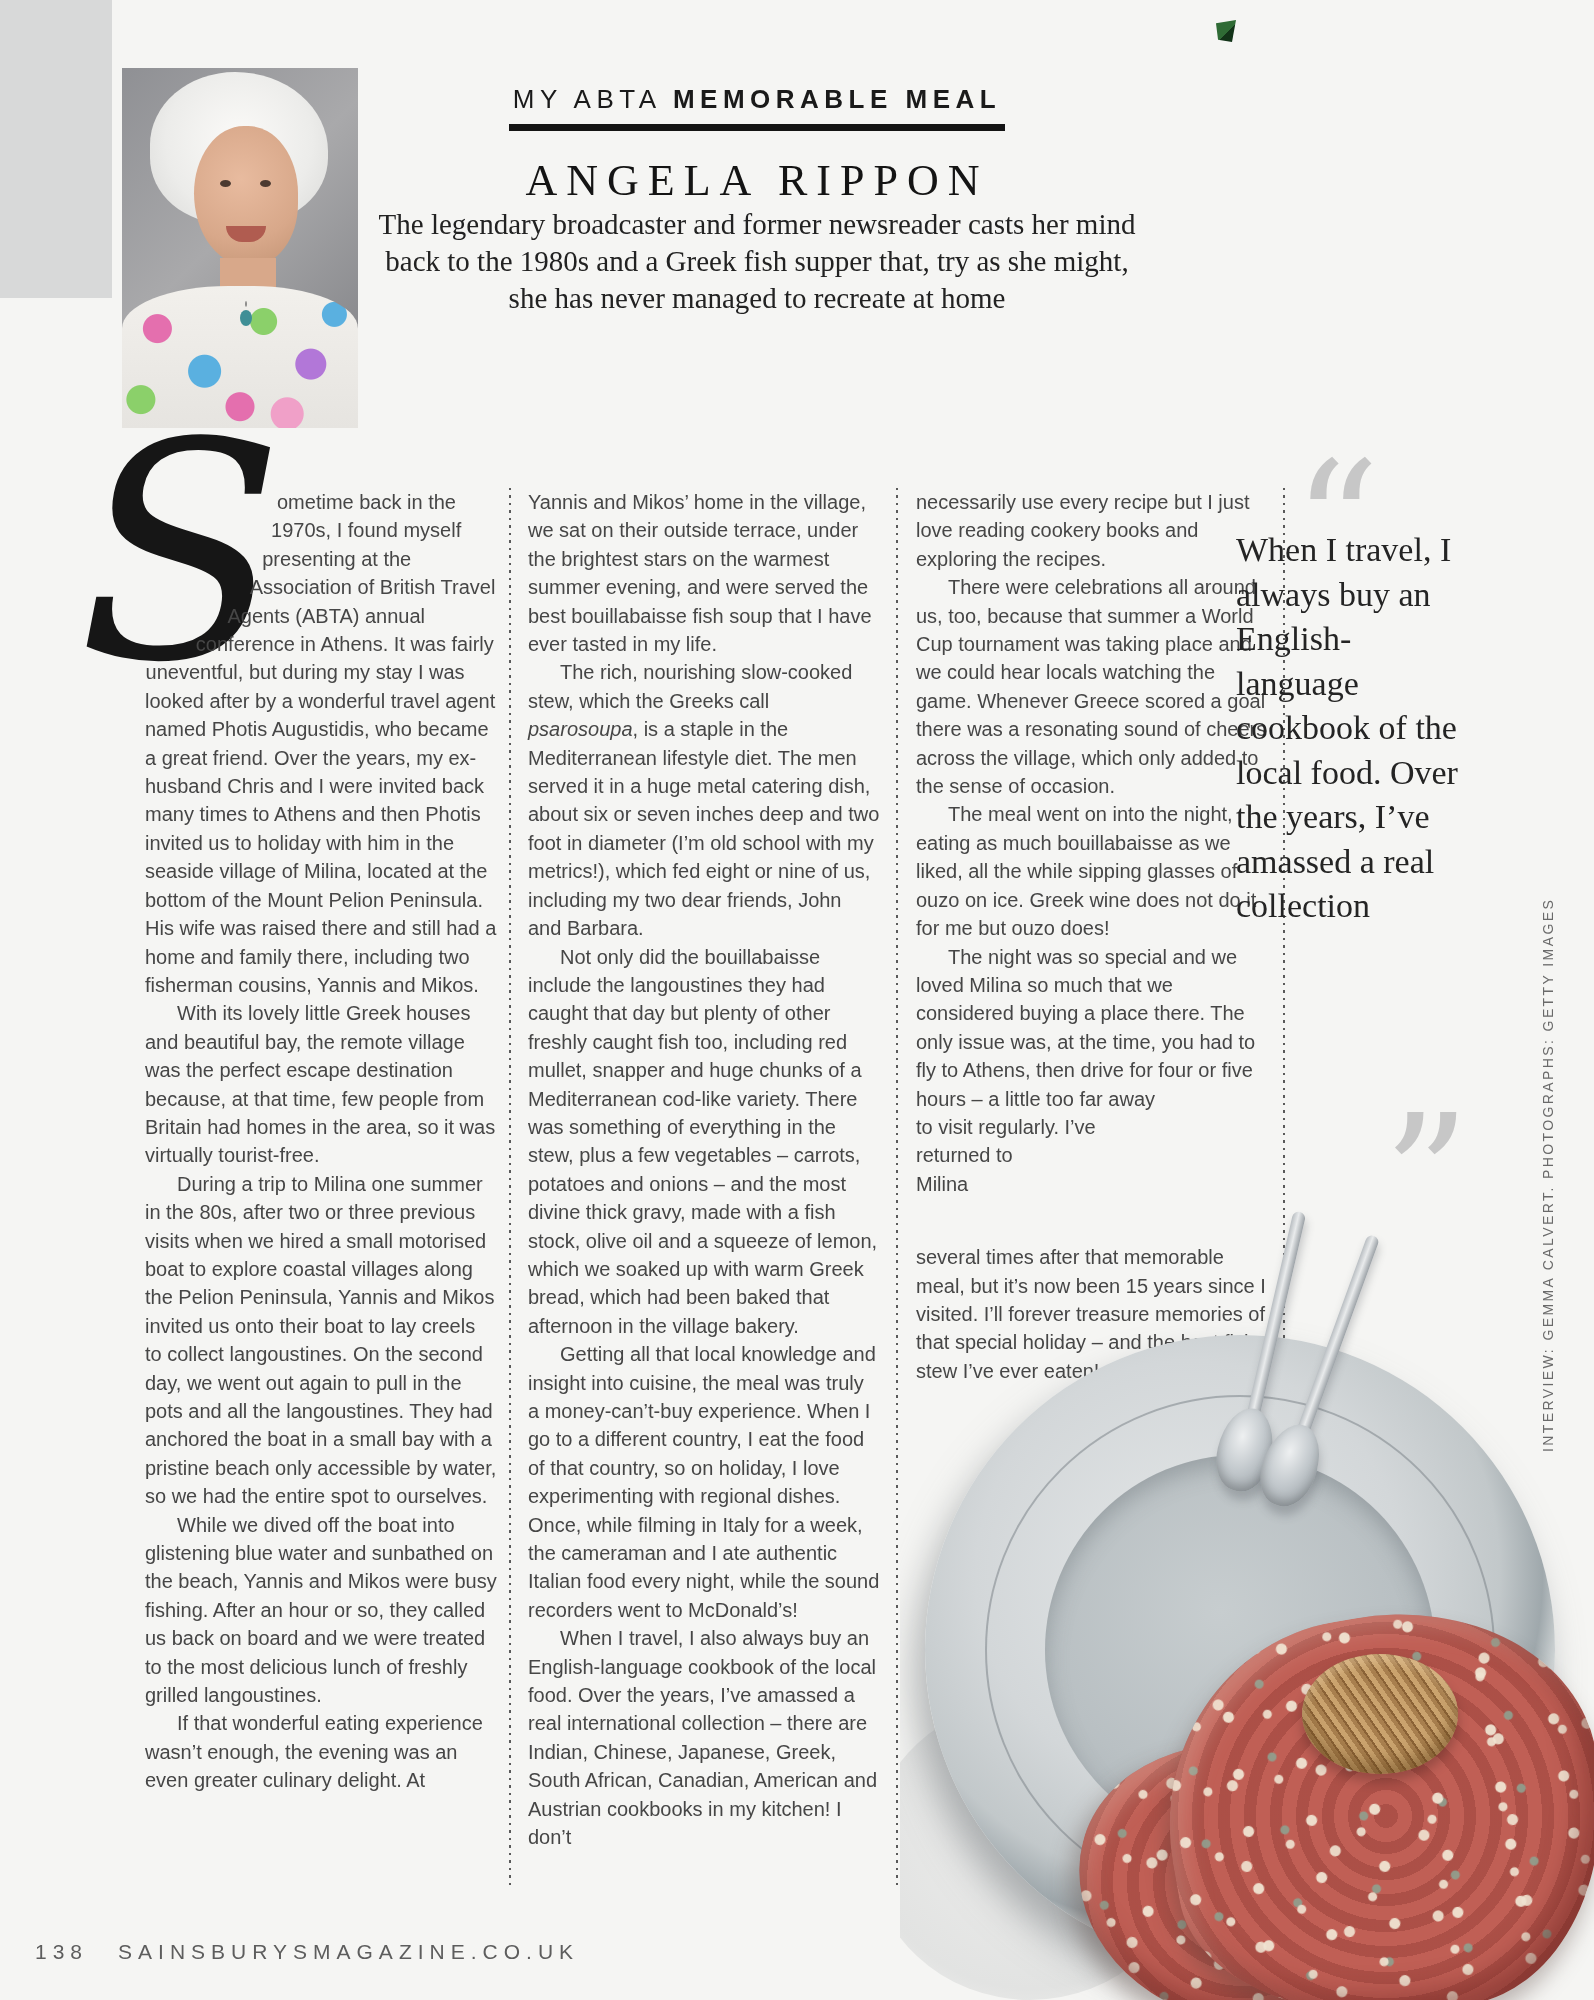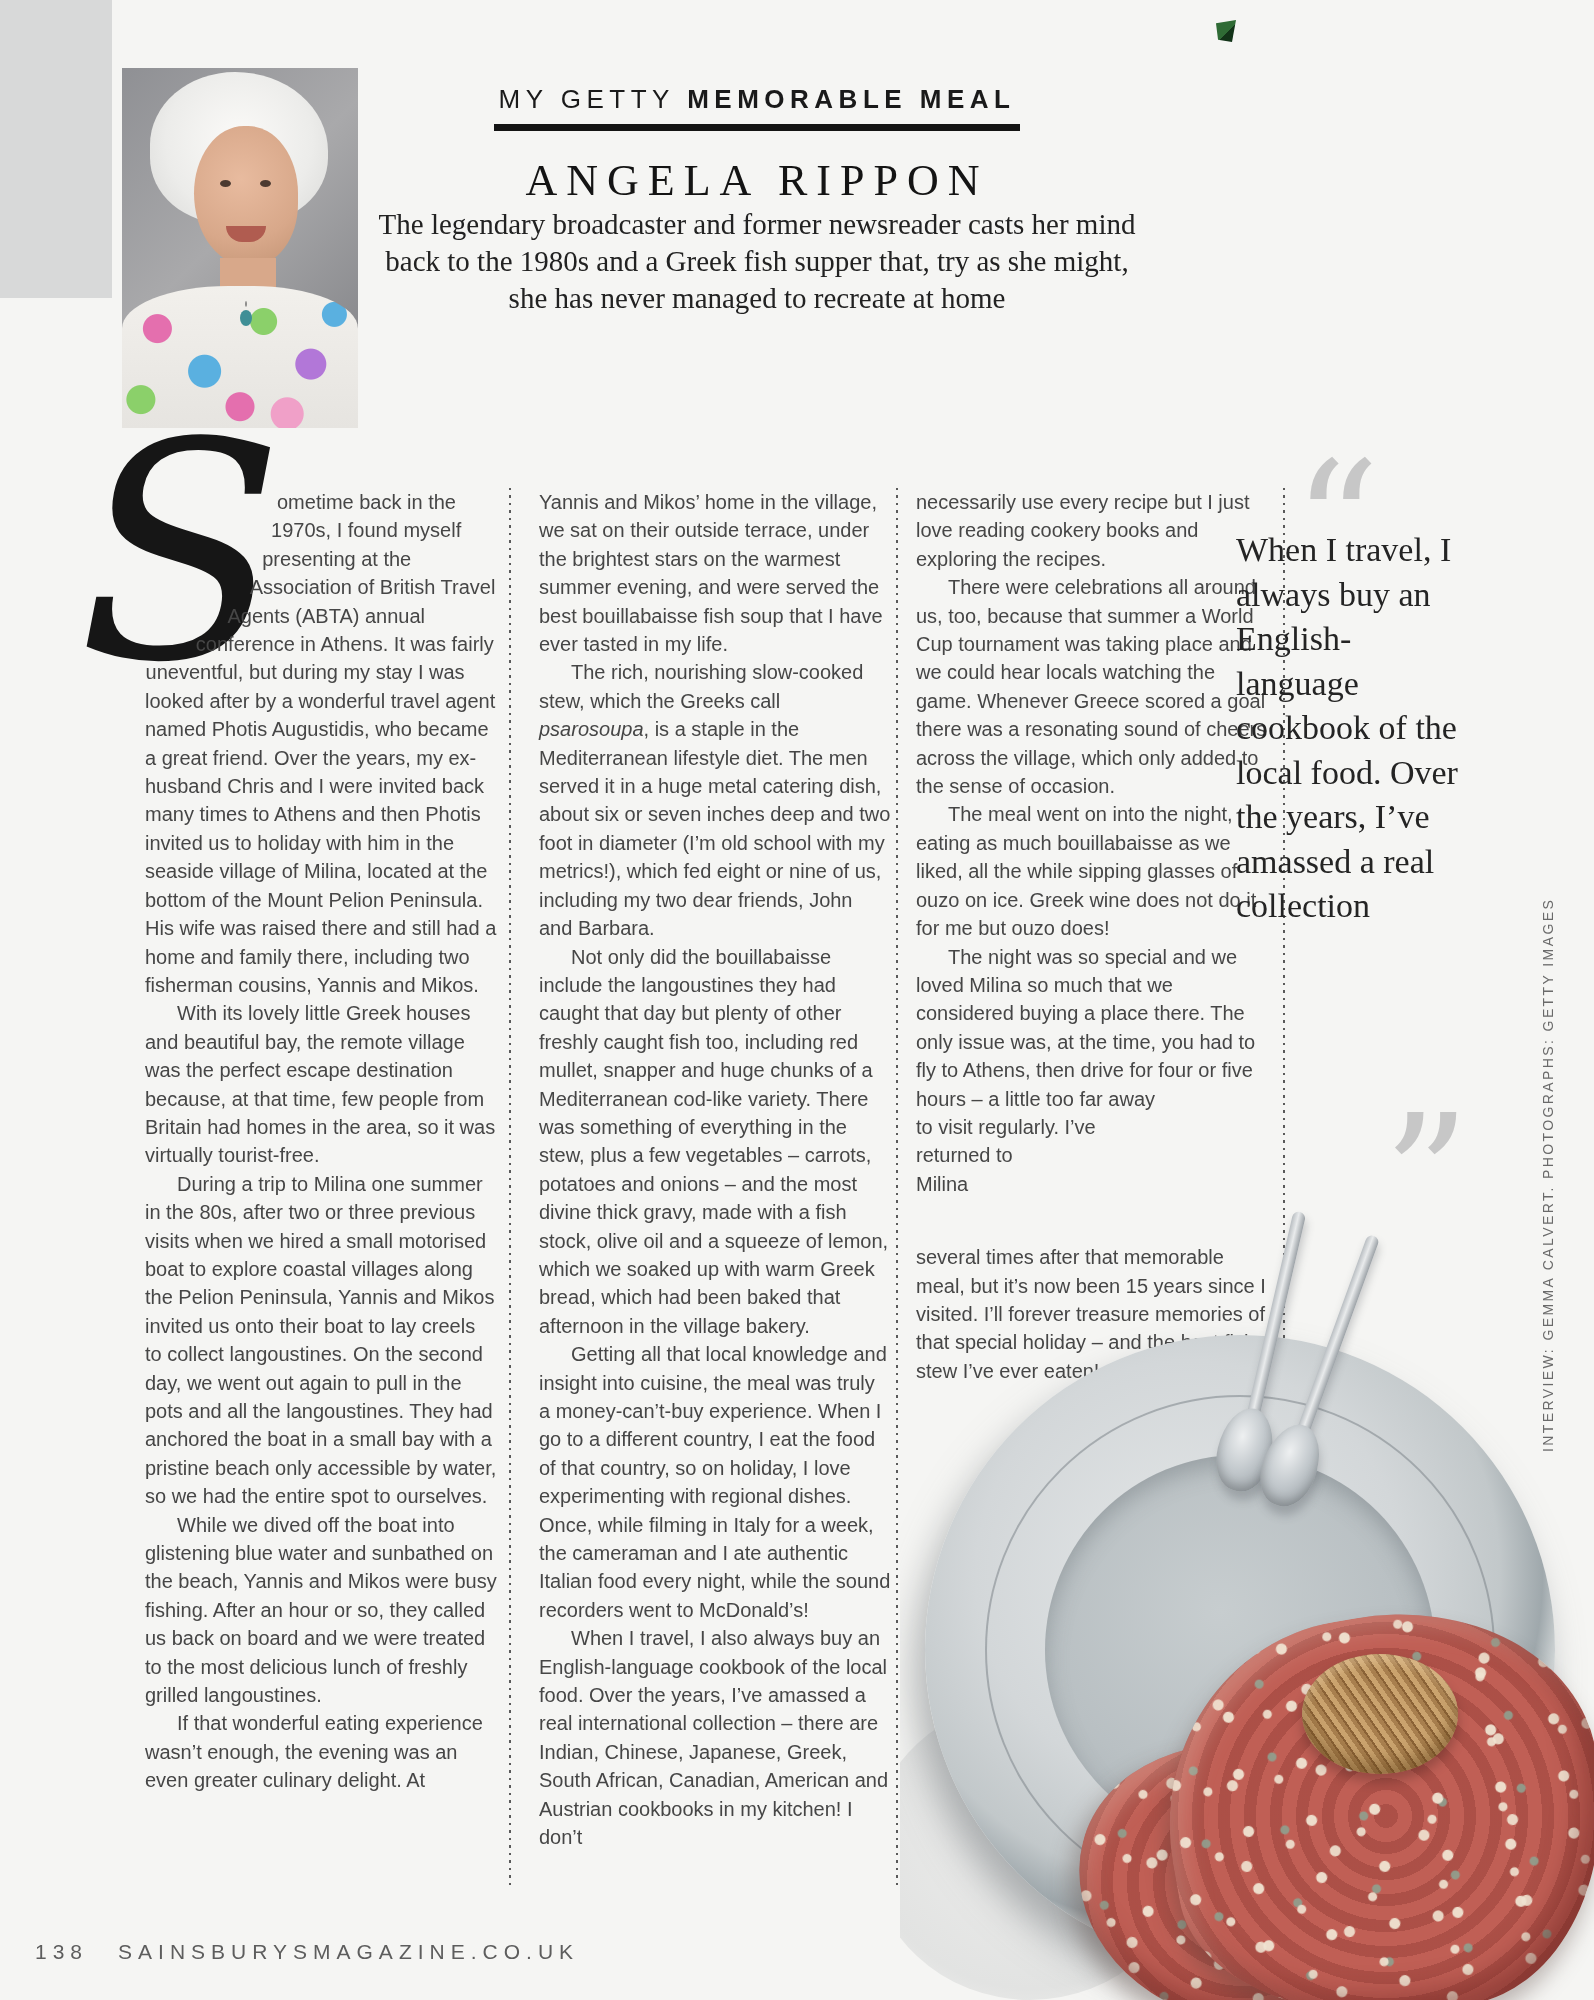--- a/index.html
+++ b/index.html
@@ -37,21 +37,21 @@
   .kicker-wrap{display:inline-block;border-bottom:7px solid #141414;padding:0 4px 9px 4px;}
   .kicker{font-size:26px;letter-spacing:5.5px;color:#1a1a1a;white-space:nowrap;}
   .kicker .bold{font-weight:700;}
   .title{font-family:Liberation Serif, serif;font-size:44px;letter-spacing:9px;margin-top:24px;color:#141414;}
   .standfirst{font-family:"Liberation Serif", serif;font-size:29px;line-height:37px;color:#222;}
   
   .col{position:absolute;top:488px;width:352px;font-size:20px;line-height:28.4px;color:#464646;}
   .col p{margin:0;}
   .col p.indent{text-indent:32px;}
   .col1{left:145px;}
-  .col2{left:528px;margin-left:11px;}
+  .col2{left:528px;}
   .col3{left:916px;}
   .vrule{position:absolute;width:2px;background-image:repeating-linear-gradient(to bottom,#5a5a5a 0 2.5px,transparent 2.5px 7.5px);}
   .rule1{left:509px;top:488px;height:1400px;}
   .rule2{left:896px;top:488px;height:1400px;}
   .rule3{left:1283px;top:488px;height:1062px;}
   .dropcap{position:absolute;left:78px;top:404px;font-family:"DejaVu Serif", serif;font-style:italic;font-size:300px;line-height:1;color:#161616;}
   .dropcap-spacer{float:left;width:132px;height:176px;
     shape-outside:polygon(0 0,100% 0,96% 15%,89% 32%,79% 49%,61% 66%,35% 83%,0 97%,0 100%);}
   .col3-wrap-spacer{float:right;width:300px;height:300px;
     shape-outside:polygon(300px 0,300px 140px,170px 180px,120px 215px,20px 250px,0 270px,0 300px,300px 300px);}
@@ -119,21 +119,21 @@
     <div class="mouth"></div>
     <div class="neck"></div>
     <div class="jacket"></div>
     <div class="pendant"></div>
   </div>
 
   <div class="corner-mark"></div>
 
   <div class="header">
     <div class="kicker-wrap">
-      <span class="kicker"><span>MY GETTY </span><span class="bold">MEMORABLE MEAL</span></span>
+      <span class="kicker"><span>MY ABTA </span><span class="bold">MEMORABLE MEAL</span></span>
     </div>
     <div class="title">ANGELA RIPPON</div>
     <div class="standfirst">The legendary broadcaster and former newsreader casts her mind back to the 1980s and a Greek fish supper that, try as she might, she has never managed to recreate at home</div>
   </div>
 
   <div class="dropcap">S</div>
 
   <div class="col col1">
     <div class="dropcap-spacer"></div>
     <p>ometime back in the 1970s, I found myself presenting at the Association of British Travel Agents (ABTA) annual conference in Athens. It was fairly uneventful, but during my stay I was looked after by a wonderful travel agent named Photis Augustidis, who became a great friend. Over the years, my ex-husband Chris and I were invited back many times to Athens and then Photis invited us to holiday with him in the seaside village of Milina, located at the bottom of the Mount Pelion Peninsula. His wife was raised there and still had a home and family there, including two fisherman cousins, Yannis and Mikos.</p>

